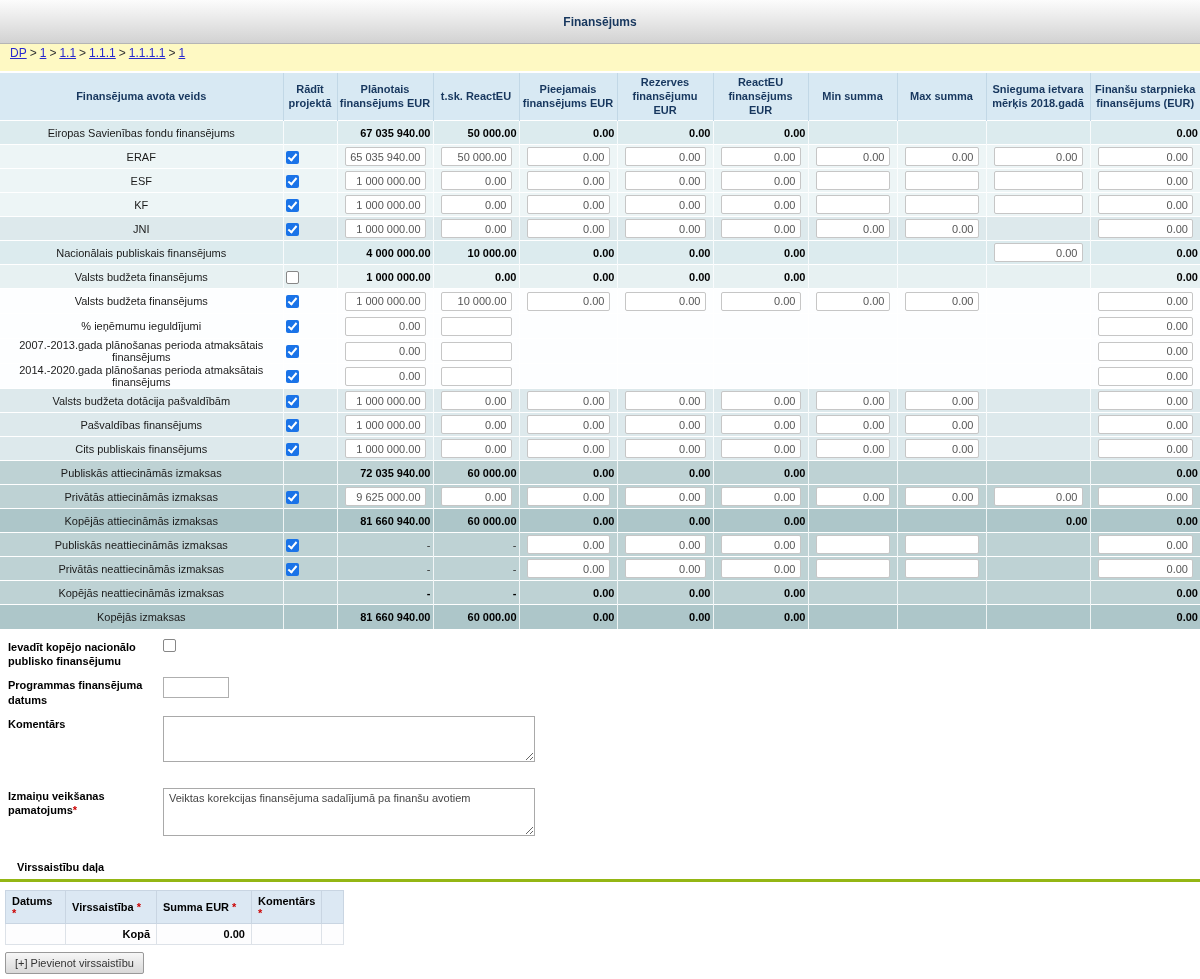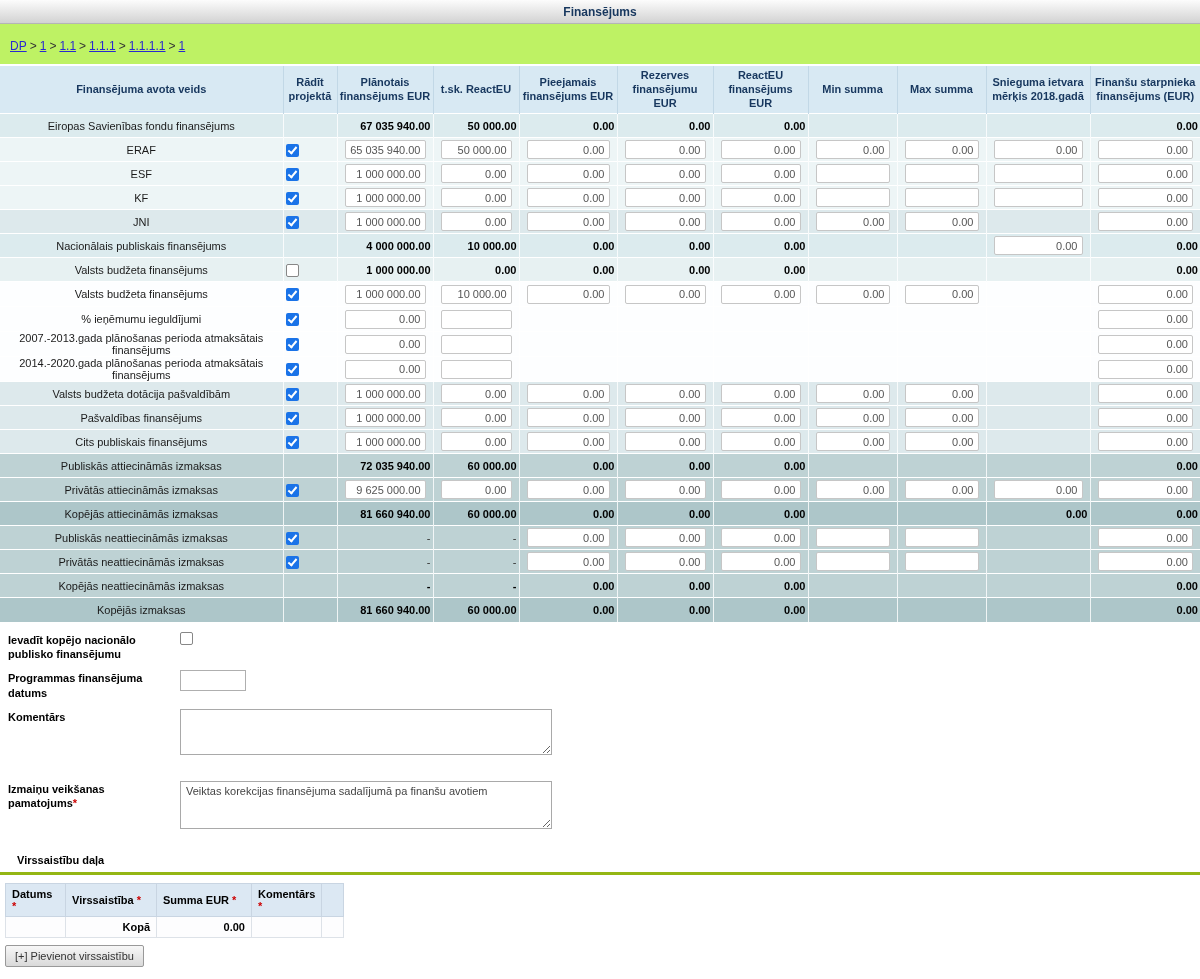--- a/index.html
+++ b/index.html
@@ -1,24 +1,24 @@
 <!DOCTYPE html>
 <html><head>
 <meta charset="utf-8">
 <style>
   *{box-sizing:border-box;}
   html,body{margin:0;padding:0;}
   body{width:1200px;height:979px;overflow:hidden;background:#ededed;font-family:"Liberation Sans",sans-serif;font-size:11px;color:#000;}
   .page{width:1200px;min-height:973px;background:#ffffff;}
 
   
-  .titlebar{height:24px;background:linear-gradient(#fcfcfc,#d2d2d2);border-bottom:1px solid #b5b5b5;display:flex;align-items:center;justify-content:center;font-weight:bold;font-size:12px;color:#17375e;}
-
-  
-  .breadcrumb{padding:15px 10px 11px 10px;font-size:12px;background:#bef264;}
+  .titlebar{height:44px;background:linear-gradient(#fcfcfc,#d2d2d2);border-bottom:1px solid #b5b5b5;display:flex;align-items:center;justify-content:center;font-weight:bold;font-size:12px;color:#17375e;}
+
+  
+  .breadcrumb{padding:2px 10px 11px 10px;font-size:12px;background:#fef9c3;}
   .breadcrumb a{color:#2929cf;text-decoration:underline;cursor:pointer;}
   .breadcrumb .sep{color:#333;padding:0 3px;}
 
   
   table.fin{width:1200px;border-collapse:collapse;table-layout:fixed;margin-top:2px;}
   table.fin th{background:#d8e9f3;color:#17375e;font-weight:bold;font-size:11px;padding:3px 2px;text-align:center;border-left:1px solid #c2d8e6;vertical-align:middle;height:34px;line-height:1.25;}
   table.fin th:first-child{border-left:none;}
   table.fin td{border-left:1px solid rgba(255,255,255,.8);border-top:1px solid #fff;padding:0 2px;vertical-align:middle;height:24px;}
   table.fin td:first-child{border-left:none;}
   td.lbl{text-align:center;padding-right:8px;color:#1a1a1a;}
@@ -35,21 +35,21 @@
   table.fin input{display:block;width:calc(100% - 10px);margin:2px 5px;height:19px;border:1px solid #c6c6c6;border-radius:2px;text-align:right;padding:0 4px;font-size:11px;color:#555;background:#fff;font-family:"Liberation Sans",sans-serif;}
 
   
   .cbx{display:inline-block;width:13px;height:13px;border-radius:2px;vertical-align:middle;position:relative;cursor:pointer;}
   .cbx.checked{background:#1a73e8;}
   .cbx.checked::after{content:"";position:absolute;left:4px;top:1px;width:3px;height:7px;border:solid #fff;border-width:0 2px 2px 0;transform:rotate(40deg);}
   .cbx.unchecked{background:#fff;border:1px solid #878787;}
 
   
   .formsec{padding:10px 0 0 8px;}
-  .frow{display:flex;margin-bottom:9px;gap:17px;}
+  .frow{display:flex;margin-bottom:9px;}
   .flabel{width:155px;font-weight:bold;flex:none;line-height:1.3;padding-top:1px;}
   .req{color:#cc0000;font-weight:bold;}
   .ffield textarea{width:372px;height:46px;border:1px solid #a9a9a9;font-family:"Liberation Sans",sans-serif;font-size:11px;padding:3px 5px;resize:both;color:#444;}
   .ffield textarea.tall{height:48px;}
   .datebox{width:66px;height:21px;border:1px solid #afafaf;font-family:"Liberation Sans",sans-serif;font-size:11px;padding:0 3px;}
   .frow.gap{margin-top:24px;}
 
   
   .sec-head{font-weight:bold;padding:14px 0 6px 5px;font-size:11px;margin-left:12px;}
   .divider{height:3px;background:#94b614;width:1200px;}

